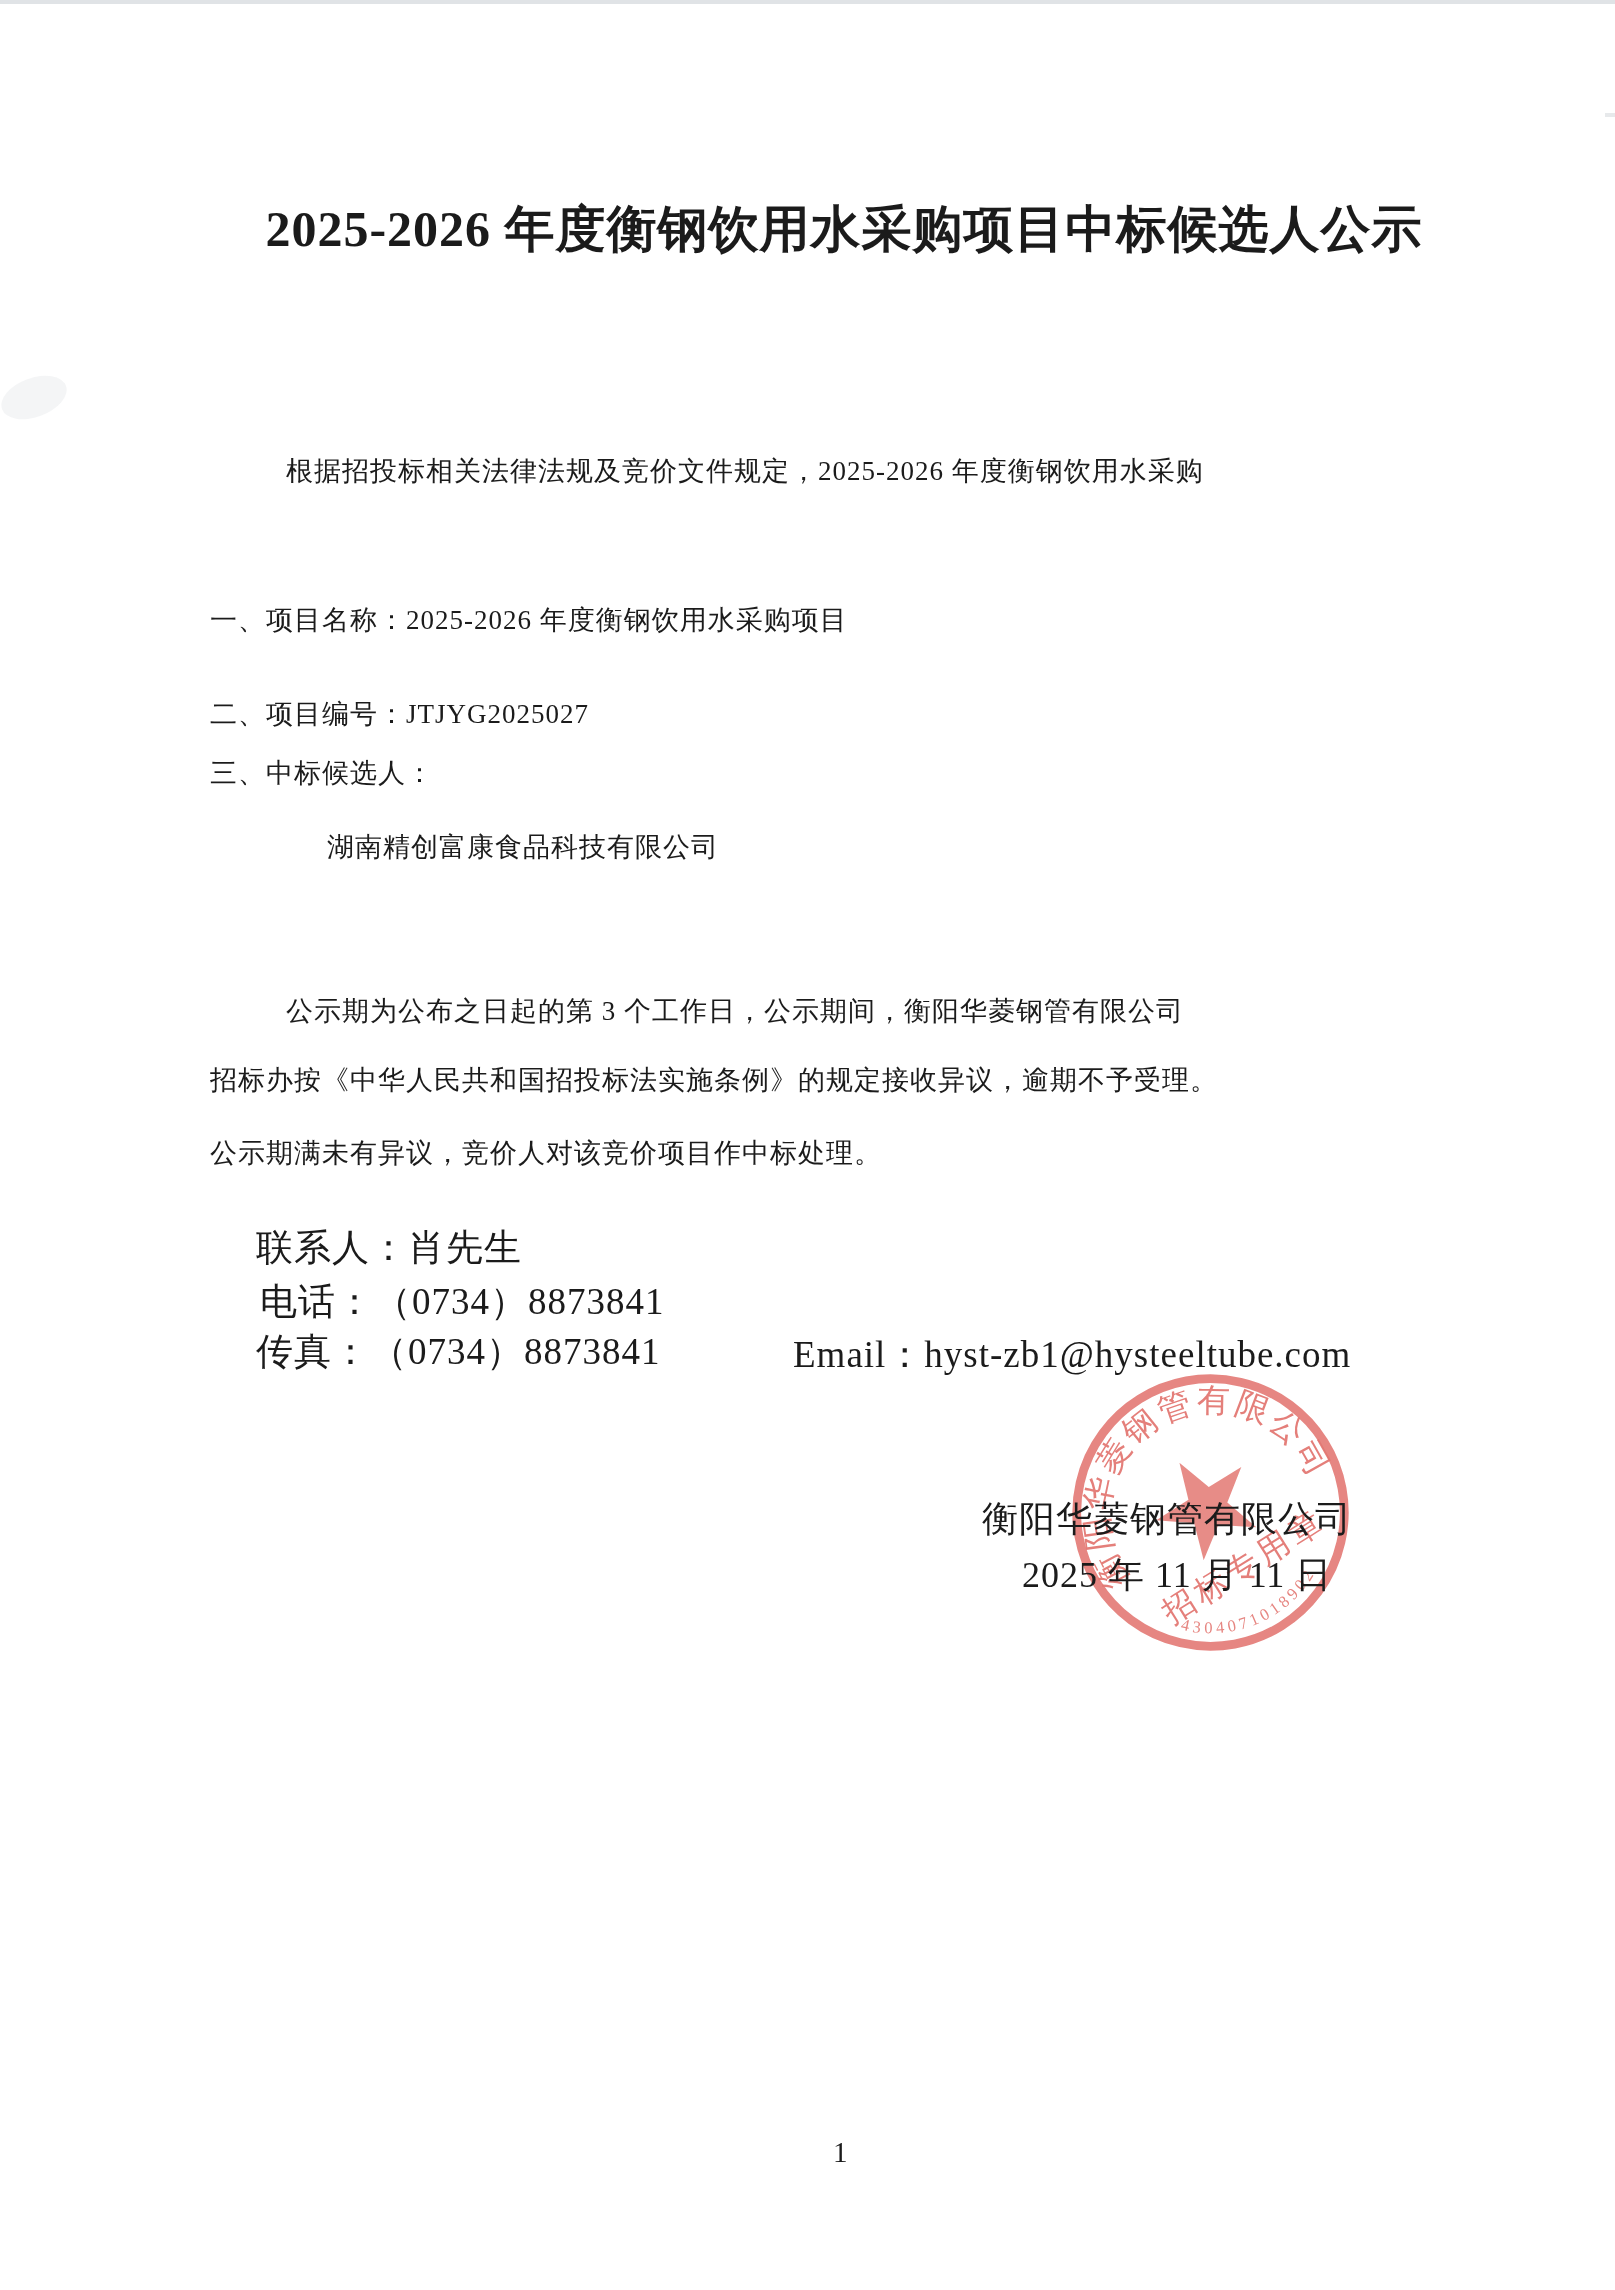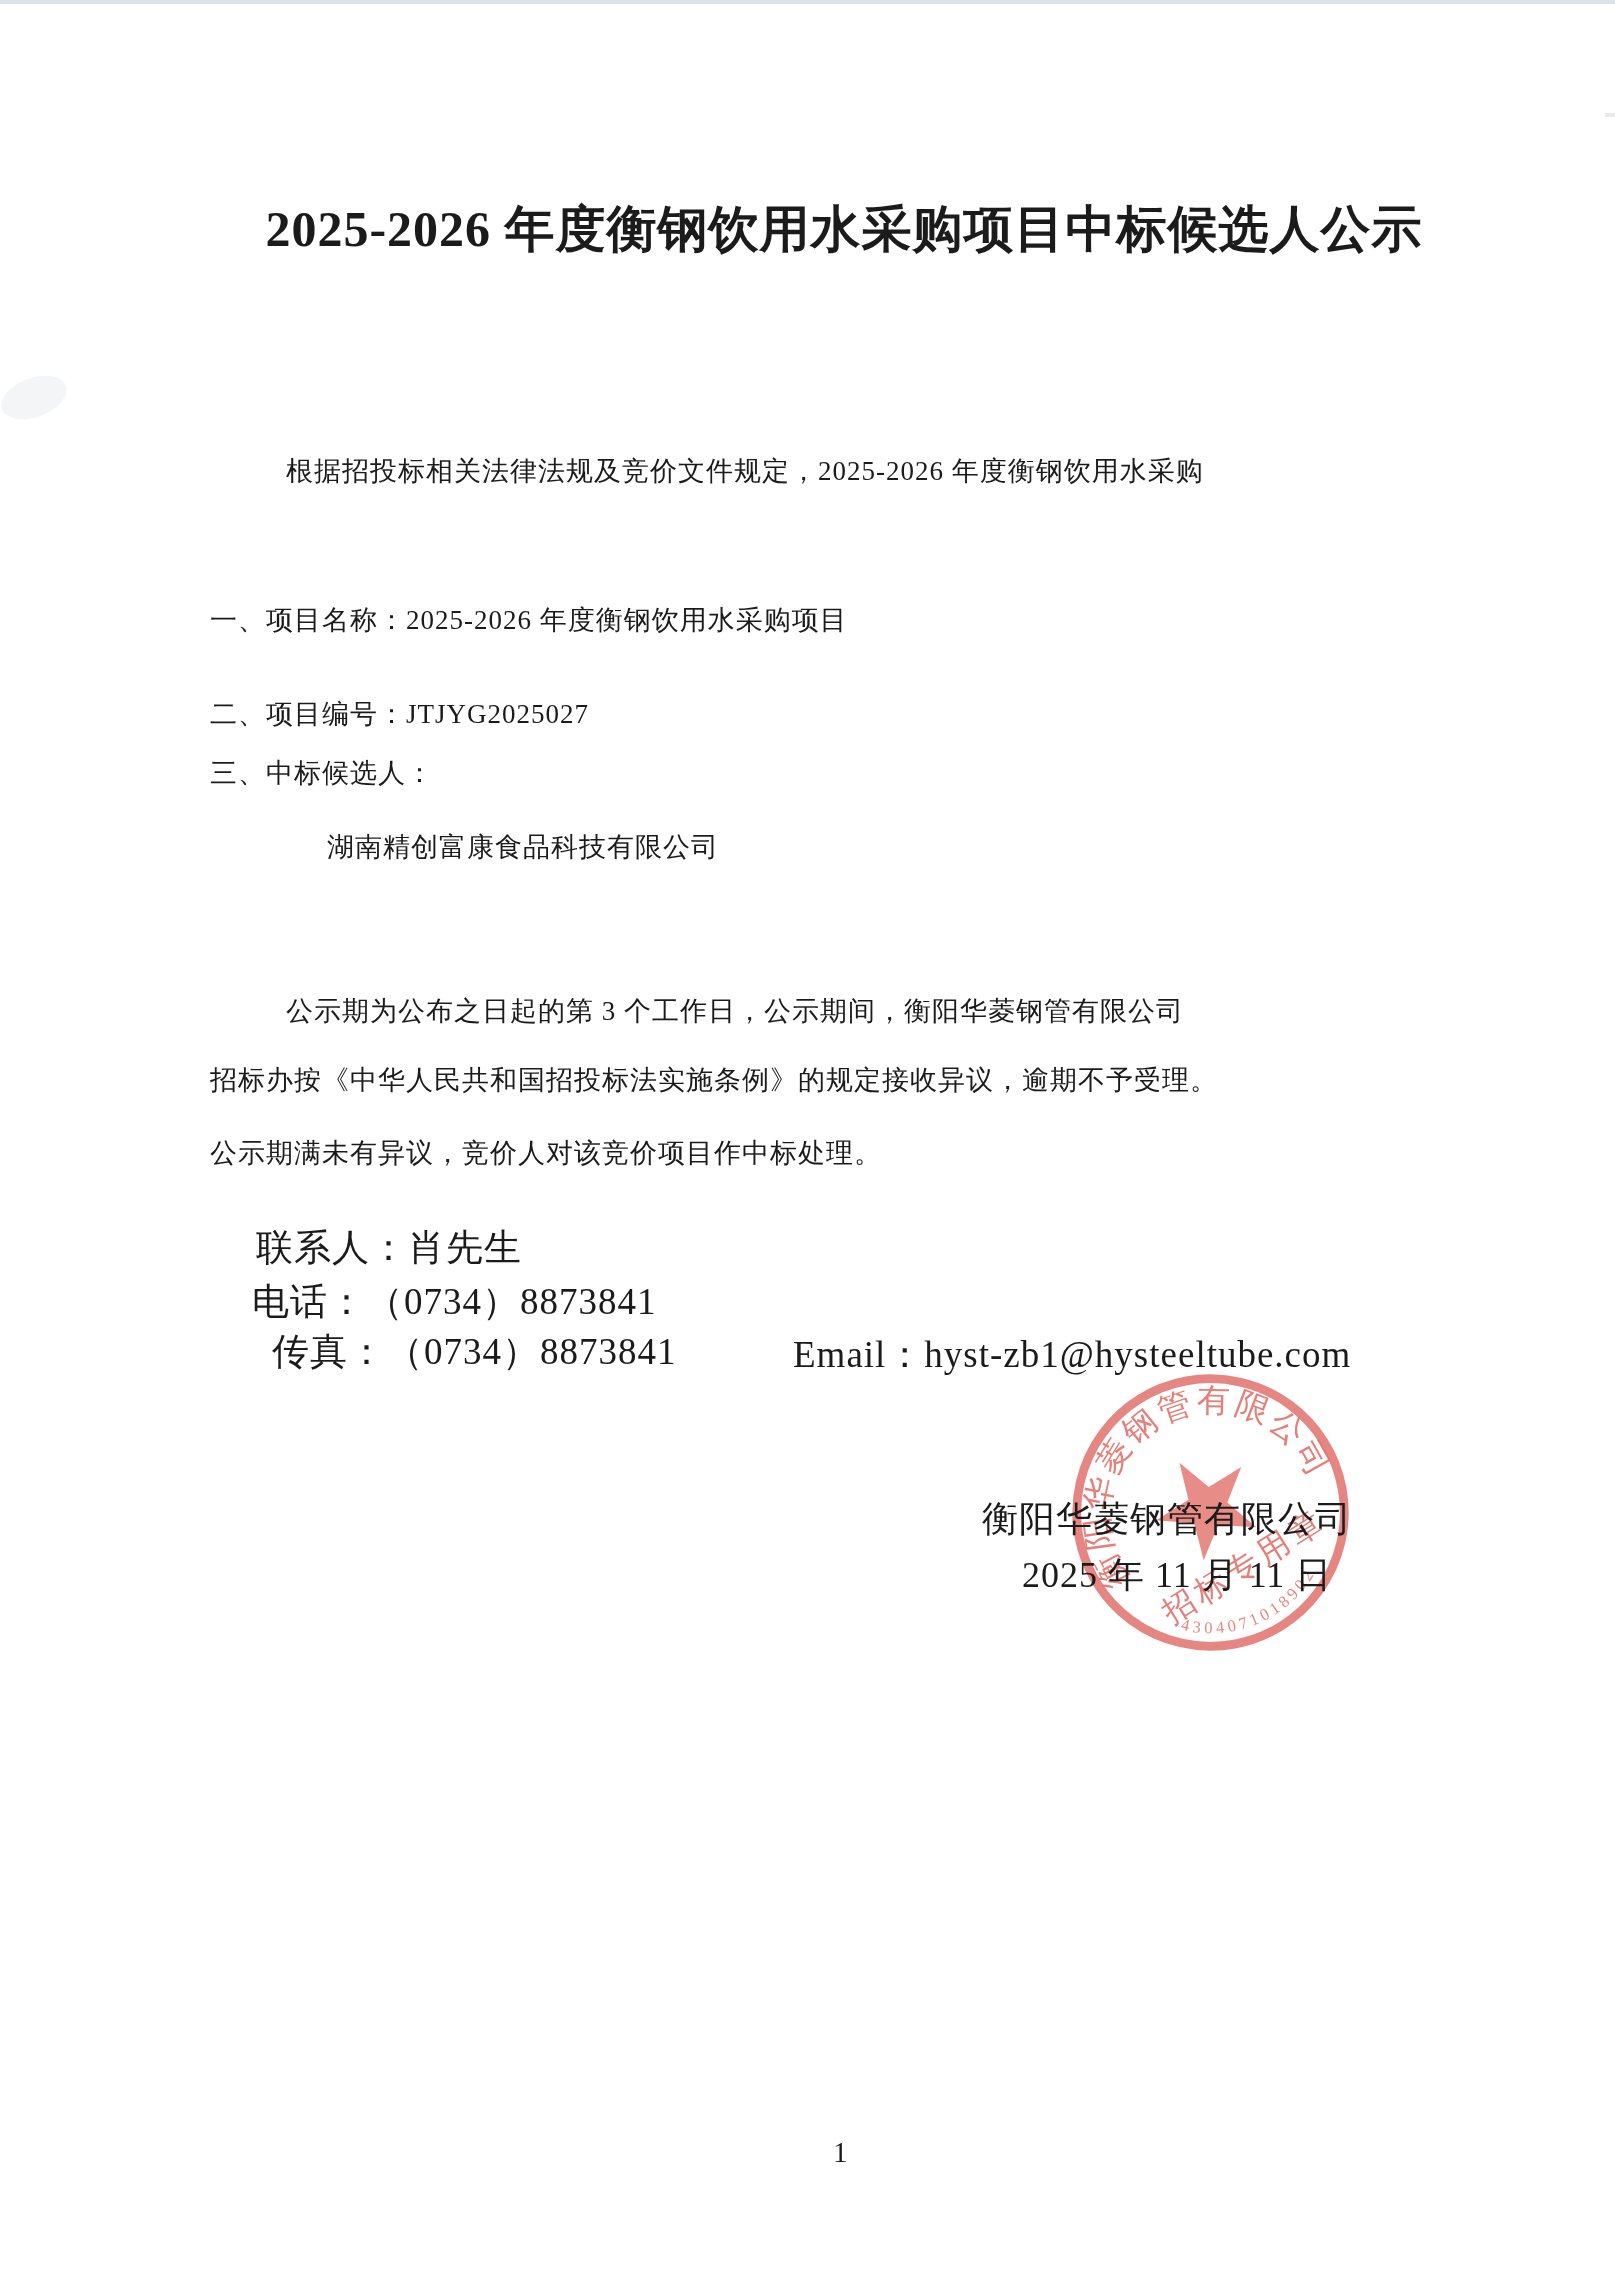--- a/index.html
+++ b/index.html
@@ -60,22 +60,22 @@
   <div class="t body-line" style="left:210px;top:681px;margin-top:18px;">二、项目编号：JTJYG2025027</div>
   <div class="t body-line" style="left:210px;top:758px;">三、中标候选人：</div>
 
   <div class="t body-line" style="left:327px;top:832px;">湖南精创富康食品科技有限公司</div>
 
   <div class="t body-line" style="left:286px;top:990px;margin-top:6px;">公示期为公布之日起的第 3 个工作日，公示期间，衡阳华菱钢管有限公司</div>
   <div class="t body-line" style="left:210px;top:1065px;">招标办按《中华人民共和国招投标法实施条例》的规定接收异议，逾期不予受理。</div>
   <div class="t body-line" style="left:210px;top:1138px;font-family:Liberation Serif, serif;">公示期满未有异议，竞价人对该竞价项目作中标处理。</div>
 
   <div class="t contact-line" style="left:256px;top:1227px;">联系人：肖先生</div>
-  <div class="t contact-line" style="left:252px;top:1281px;text-align:center;">电话：（0734）8873841</div>
-  <div class="t contact-line" style="left:272px;top:1331px;">传真：（0734）8873841</div>
+  <div class="t contact-line" style="left:260px;top:1281px;text-align:center;">电话：（0734）8873841</div>
+  <div class="t contact-line" style="left:256px;top:1331px;">传真：（0734）8873841</div>
   <div class="t contact-line" style="left:793px;top:1334px;">Email：hyst-zb1@hysteeltube.com</div>
 
   <div class="stamp-wrap" style="color: rgb(221, 90, 84);">
     <svg width="289" height="289" viewBox="0 0 296 296">
       <circle cx="148" cy="148" r="137" fill="none" stroke="currentColor" stroke-width="9" opacity="0.9"></circle>
       <defs>
         <path id="arcTop" d="M 42,167 A 107,107 0 1 1 254,167" fill="none"></path>
         <path id="arcBottom" d="M 47,219 A 123,123 0 0 0 249,219" fill="none"></path>
       </defs>
       <polygon points="148,88 160.3,125 199.4,125.3 168,148.5 179.8,185.7 148,163 116.2,185.7 128,148.5 96.6,125.3 135.7,125" fill="currentColor" opacity="0.85"></polygon>

